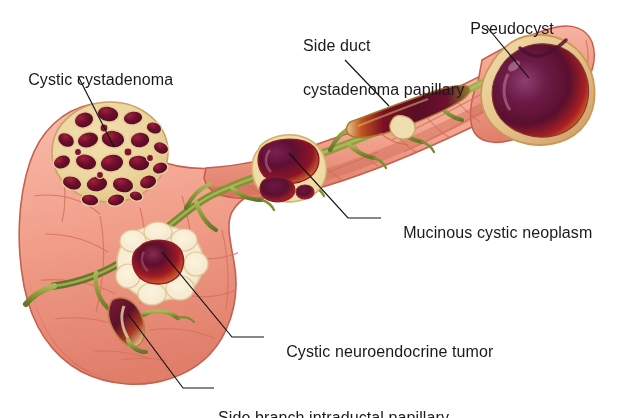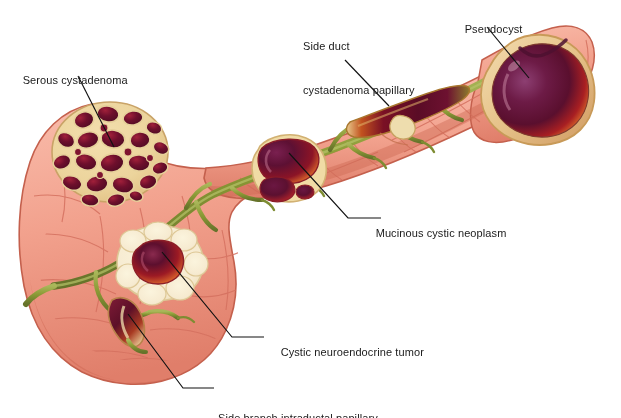--- a/index.html
+++ b/index.html
@@ -18,29 +18,29 @@
   #art {
     position: absolute;
     left: 0; top: 0;
     width: 621px;
     height: 418px;
   }
   .label {
     position: absolute;
     color: #1a1a1a;
     font-family: "Liberation Sans", sans-serif;
-    font-size: 11px;
+    font-size: 16px;
     line-height: 14.5px;
     white-space: pre;
     letter-spacing: 0.1px;
   }
   .lbl-serous      { left: 10px;  top: 58px; }
   .lbl-mainduct    { left: 303px; top: 10px; }
   .lbl-pseudocyst  { left: 452px; top: 7px;  }
-  .lbl-mucinous    { left: 363px; top: 211px;}
+  .lbl-mucinous    { left: 385px; top: 211px;}
   .lbl-cystic-ne   { left: 268px; top: 330px;}
   .lbl-sidebranch  { left: 218px; top: 382px;}
 </style>
 </head>
 <body>
 
 <div id="stage">
 
   <svg id="art" viewBox="0 0 621 418" xmlns="http://www.w3.org/2000/svg">
     <defs>
@@ -418,21 +418,21 @@
       <line x1="78" y1="76" x2="114" y2="147"></line>
       <line x1="345" y1="60" x2="389" y2="106"></line>
       <line x1="487" y1="27" x2="529" y2="78"></line>
       <polyline points="289,153 348,218 381,218"></polyline>
       <polyline points="162,252 232,337 264,337"></polyline>
       <polyline points="128,314 183,388 214,388"></polyline>
     </g>
   </svg>
 
   <div class="label lbl-serous">
-    <span>Serous cystadenoma</span>
+    <span>Cystic cystadenoma</span>
   </div>
 
   <div class="label lbl-mainduct">
     <div>Side duct</div>
     <div>cystadenoma papillary</div>
   </div>
 
   <div class="label lbl-pseudocyst">
     <span>Pseudocyst</span>
   </div>

